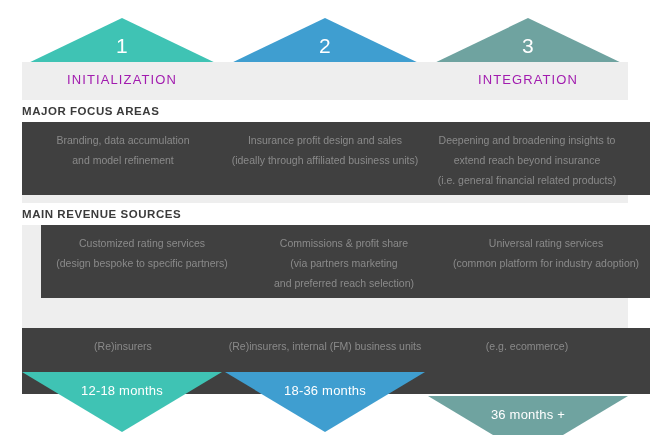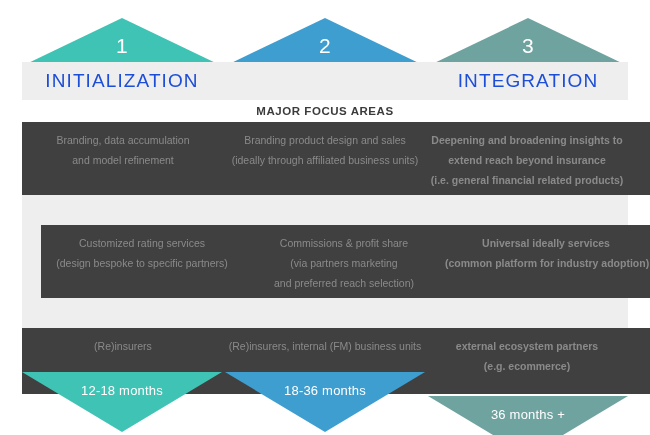--- a/index.html
+++ b/index.html
@@ -72,38 +72,38 @@
     background: #eeeeee;
   }
   .stage-head {
     position: absolute;
     top: 8px;
     width: 200px;
     text-align: center;
   }
   .stage-head .lbl {
     display: inline-block;
-    color: #1d4ed8;
-    font-size: 19px;
+    color: #a21caf;
+    font-size: 13px;
     letter-spacing: 1.1px;
     border-bottom: 1px solid #cfcfcf;
     padding-bottom: 19px;
   }
   #head-1 { left: 0px; }
   #head-2 { left: 203px; }
   #head-3 { left: 406px; }
 
   
   .sec-head {
     position: absolute;
     left: 22px;
     width: 606px;
     height: 22px;
     background: #ffffff;
-    text-align: center;
+    text-align: left;
     color: #3b3b3b;
     font-size: 11.5px;
     font-weight: 700;
     letter-spacing: 0.55px;
     line-height: 22px;
   }
 
   
   .sec-body {
     position: absolute;
@@ -118,21 +118,21 @@
     text-align: center;
     color: #8a8a8a;
     font-size: 10.5px;
     line-height: 20px;
     padding-top: 8px;
     box-sizing: border-box;
   }
   .cell .ln { display: block; white-space: nowrap; }
   .col-1 { left: 0px; }
   .col-2 { left: 202px; }
-  .col-3 { left: 404px; font-weight: bold; }
+  .col-3 { left: 404px; }
 
   
   #sechead-0 { top: 100px; }
   #secbody-0 { top: 122px; height: 73px; }
   #sechead-1 { top: 203px; }
   #secbody-1 { top: 225px; height: 73px; margin-left: 19px; }
   #sechead-2 { top: 306px; margin-top: 44px; }
   #secbody-2 { top: 328px; height: 66px; }
 
   
@@ -206,56 +206,56 @@
     </div>
   </div>
 
   <div class="sec-head" id="sechead-0">MAJOR FOCUS AREAS</div>
   <div class="sec-body" id="secbody-0">
     <div class="cell col-1">
       <span class="ln">Branding, data accumulation</span>
       <span class="ln">and model refinement</span>
     </div>
     <div class="cell col-2">
-      <span class="ln">Branding product design and sales</span>
+      <span class="ln">Insurance profit design and sales</span>
       <span class="ln">(ideally through affiliated business units)</span>
     </div>
     <div class="cell col-3">
       <span class="ln">Deepening and broadening insights to</span>
       <span class="ln">extend reach beyond insurance</span>
       <span class="ln">(i.e. general financial related products)</span>
     </div>
   </div>
 
+  <div class="sec-head" id="sechead-1">MAIN REVENUE SOURCES</div>
   <div class="sec-body" id="secbody-1">
     <div class="cell col-1">
       <span class="ln">Customized rating services</span>
       <span class="ln">(design bespoke to specific partners)</span>
     </div>
     <div class="cell col-2">
       <span class="ln">Commissions &amp; profit share</span>
       <span class="ln">(via partners marketing</span>
       <span class="ln">and preferred reach selection)</span>
     </div>
     <div class="cell col-3">
-      <span class="ln">Universal ideally services</span>
+      <span class="ln">Universal rating services</span>
       <span class="ln">(common platform for industry adoption)</span>
     </div>
   </div>
 
   <div class="sec-head" id="sechead-2">KEY CLIENTS &amp; PARTNERS</div>
   <div class="sec-body" id="secbody-2">
     <div class="cell col-1">
       <span class="ln">(Re)insurers</span>
     </div>
     <div class="cell col-2">
       <span class="ln">(Re)insurers, internal (FM) business units</span>
     </div>
     <div class="cell col-3">
-      <span class="ln">external ecosystem partners</span>
       <span class="ln">(e.g. ecommerce)</span>
     </div>
   </div>
 
   <div class="arrow-row">
 
     <div class="arrow" id="arr-1">
       <svg viewBox="0 0 200 60" preserveAspectRatio="none">
         <polygon id="poly-arr-1" points="0,0 200,0 100,60" fill="#3fc3b4"></polygon>
       </svg>

